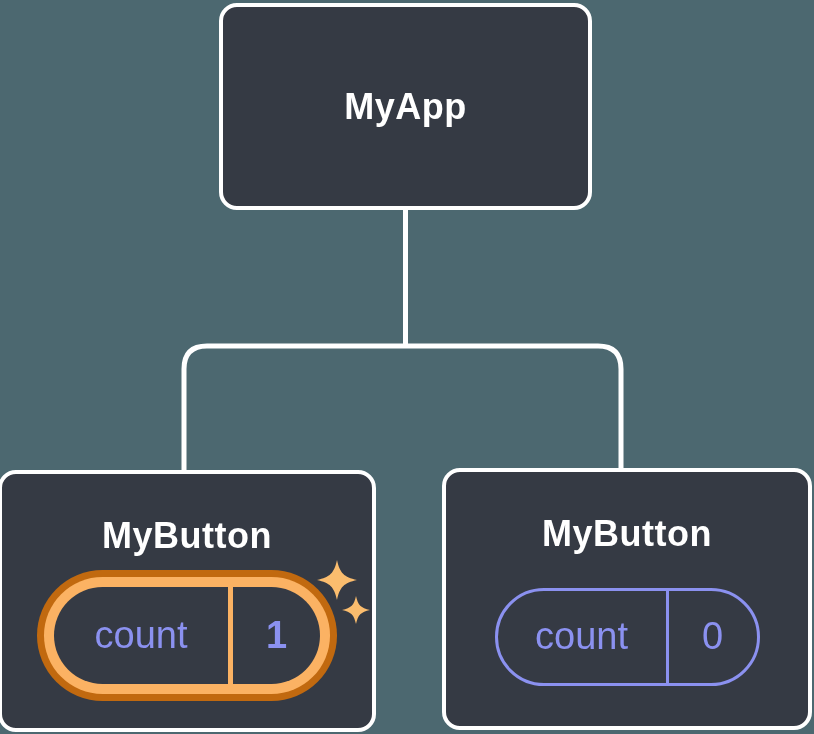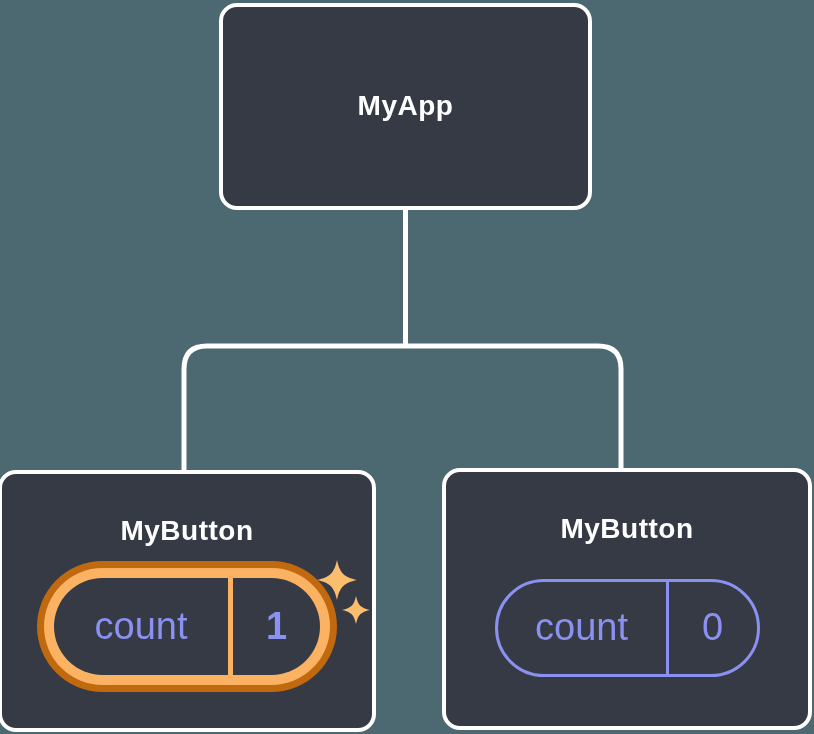--- a/index.html
+++ b/index.html
@@ -49,21 +49,21 @@
     height: 262px;
   }
   .node-child-right {
     left: 442px;
     top: 468px;
     width: 370px;
     height: 262px;
   }
   .node-label {
     color: #ffffff;
-    font-size: 28px;
+    font-size: 36px;
     font-weight: 600;
     letter-spacing: 0.5px;
     line-height: 1.1;
   }
   .node-child-left .node-label { margin-top: 42px; }
   .node-child-right .node-label { margin-top: 42px; }
 
   
   .pill-hl-outer {
     margin-top: 14px;

